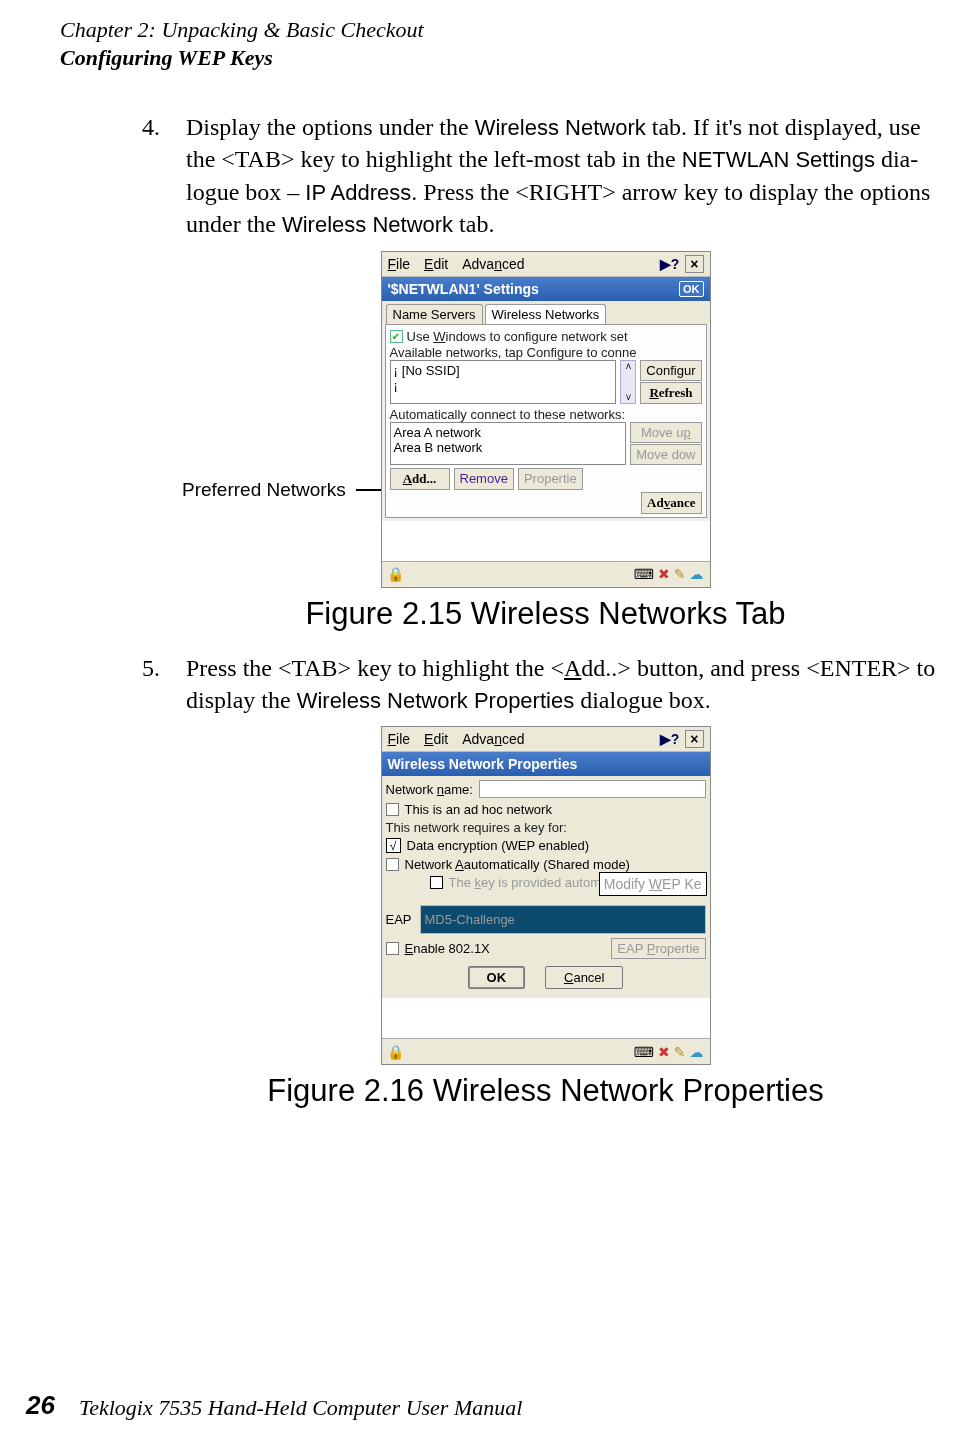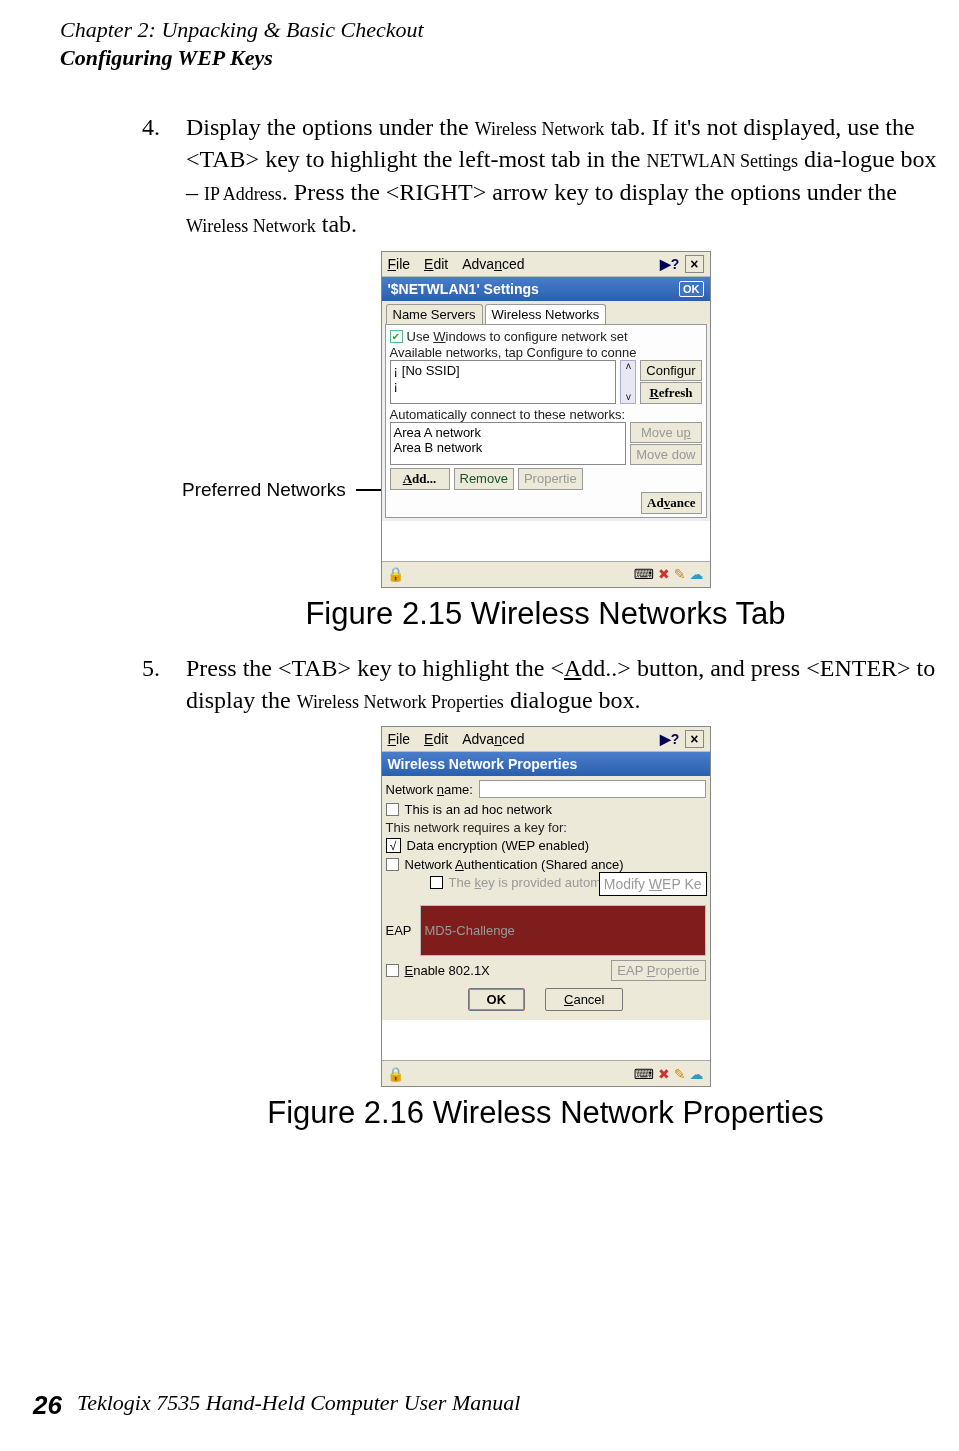--- a/index.html
+++ b/index.html
@@ -21,21 +21,21 @@
     padding: 40px 10px 0 142px;
   }
   .step {
     display: flex;
     font-size: 24px;
     line-height: 1.35;
     margin-bottom: 10px;
   }
   .step-num { width: 44px; flex-shrink: 0; }
   .step-text { }
-  .cond { font-family: Liberation Serif, serif; font-size: 18px; }
+  .cond { font-family: Liberation Sans, sans-serif; font-size: 22px; }
   .figure-block { margin: 10px 0 14px 0; }
   .fig-caption {
     font-family: Arial, Helvetica, sans-serif;
     font-size: 31px;
     text-align: center;
     margin: 8px 0 20px 0;
   }
   .ss-wrap { display: flex; justify-content: center; align-items: center; position: relative; }
   
   .ss1 { width: 330px; background:#eee; border:1px solid #888; font-family: Tahoma, Arial, sans-serif; font-size: 14px; position: relative; }
@@ -74,26 +74,26 @@
   
   .ss2 { width:330px; background:#eee; border:1px solid #888; font-family: Tahoma, Arial, sans-serif; font-size:14px;}
   .fieldrow { display:flex; align-items:center; gap:6px; padding:2px 4px; font-size:13px;}
   .txtin { border:1px solid #999; background:#fff; height:18px; flex:1; }
   .chkbox-empty { width:13px; height:13px; border:1px solid #777; background:#fff; display:inline-block;}
   .chkbox-sqrt { width:15px; height:15px; border:1px solid #000; background:#fff; display:inline-flex; align-items:center; justify-content:center; font-size:12px;}
   .greyline { color:#999; font-size:13px; padding:1px 4px; display:flex; align-items:center; gap:6px;}
   .modbtn-overlay { position:relative;margin-left:44px; }
   .modbox { position:absolute; right:3px; top:-2px; border:1px solid #000; background:#fff; font-family: Arial, sans-serif; font-size:14px; padding:3px 4px; }
   .eaprow { display:flex; align-items:center; gap:8px; padding:2px 4px; font-size:13px;}
-  .combo { border:1px solid #bbb; background:#7f1d1d; color:#999; padding:17px 4px; flex:1; font-size:13px;}
+  .combo { border:1px solid #bbb; background:#0c4a6e; color:#999; padding:6px 4px; flex:1; font-size:13px;}
   .okcancel { display:flex; gap:20px; justify-content:center; padding:5px 0 7px 0;}
   .pillbtn { border:1px solid #777; background:#ece9d8; padding:3px 18px; font-size:13px; border-radius:2px;}
   .pillbtn.bold { font-weight:bold; box-shadow:0 0 0 1px #5aa inset;}
   .u { text-decoration: underline; }
-  .footer { position:absolute; bottom:30px; left:33px; display:flex; align-items:flex-start; gap:15px;}
+  .footer { position:absolute; bottom:30px; left:26px; display:flex; align-items:flex-end; gap:24px;}
   .footer .pg { font-family: Arial, Helvetica, sans-serif; font-weight:bold; font-style:italic; font-size:26px;}
   .footer .ft { font-style:italic; font-size:22px;}
 </style>
 </head>
 <body>
 
 <div class="page-header">
   <div>Chapter  2:  Unpacking &amp; Basic Checkout</div>
   <div style="font-weight:bold;">Configuring WEP Keys</div>
 </div>
@@ -162,21 +162,21 @@
               <div>Area A network</div>
               <div>Area B network</div>
             </div>
             <div class="btncol">
               <span class="wbtn" style="color:#999;">Move u<span class="u">p</span></span>
               <span class="wbtn" style="color:#999;">Move dow</span>
             </div>
           </div>
           <div class="btnrow">
             <span class="wbtn bold"><span class="u">A</span><span>dd...</span></span>
-            <span class="wbtn" style="color:#14532d;">Remove</span>
+            <span class="wbtn" style="color:#4c1d95;">Remove</span>
             <span class="wbtn" style="color:#999;">Propertie</span>
           </div>
           <div style="display:flex; justify-content:flex-end; margin-top:2px;">
             <span class="wbtn bold"><span>Ad</span><span class="u">v</span><span>ance</span></span>
           </div>
         </div>
         <div class="gap"></div>
         <div class="taskbar">
           <span class="lock">🔒</span>
           <span class="tray">
@@ -222,21 +222,21 @@
             <span class="chkbox-empty"></span>
             <span>This is an ad hoc network</span>
           </div>
           <div class="small" style="padding:1px 4px;">This network requires a key for:</div>
           <div class="fieldrow">
             <span class="chkbox-sqrt">√</span>
             <span>Data encryption (WEP enabled)</span>
           </div>
           <div class="fieldrow">
             <span class="chkbox-empty"></span>
-            <span><span>Network </span><span class="u">A</span><span>uthentication (Shared ance)</span></span>
+            <span><span>Network </span><span class="u">A</span><span>automatically (Shared mode)</span></span>
           </div>
           <div class="greyline modbtn-overlay">
             <span class="chkbox-empty" style="border-color:#000;"></span>
             <span><span>The </span><span class="u">k</span><span>ey is provided automatically</span></span>
             <span class="modbox"><span>Modify </span><span class="u">W</span><span>EP Ke</span></span>
           </div>
           <div style="height:12px;"></div>
           <div class="eaprow">
             <span>EAP</span>
             <span class="combo">MD5-Challenge</span>

